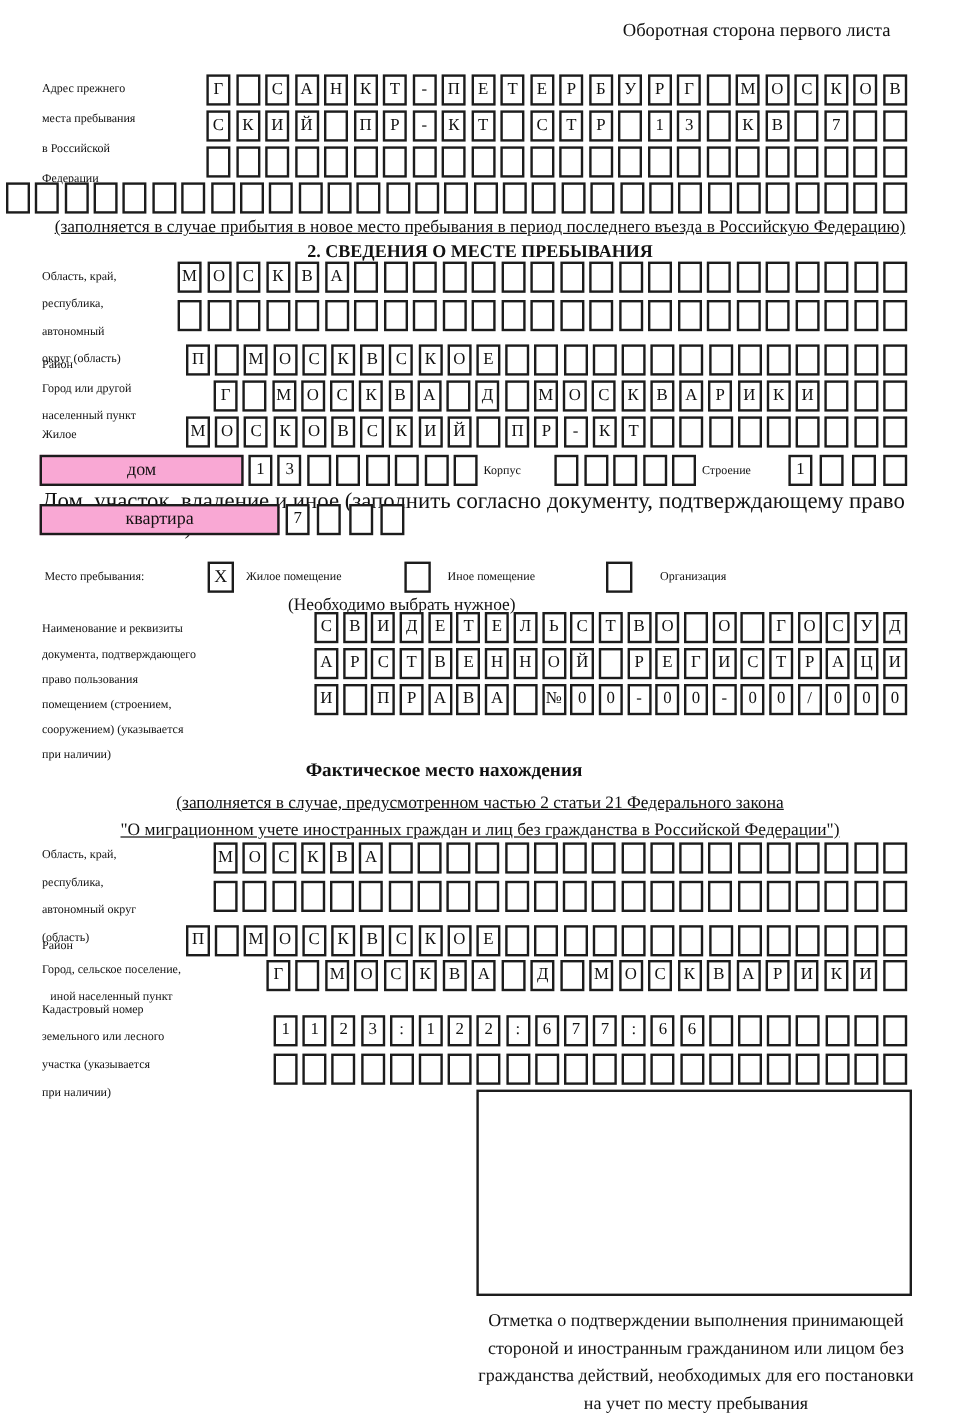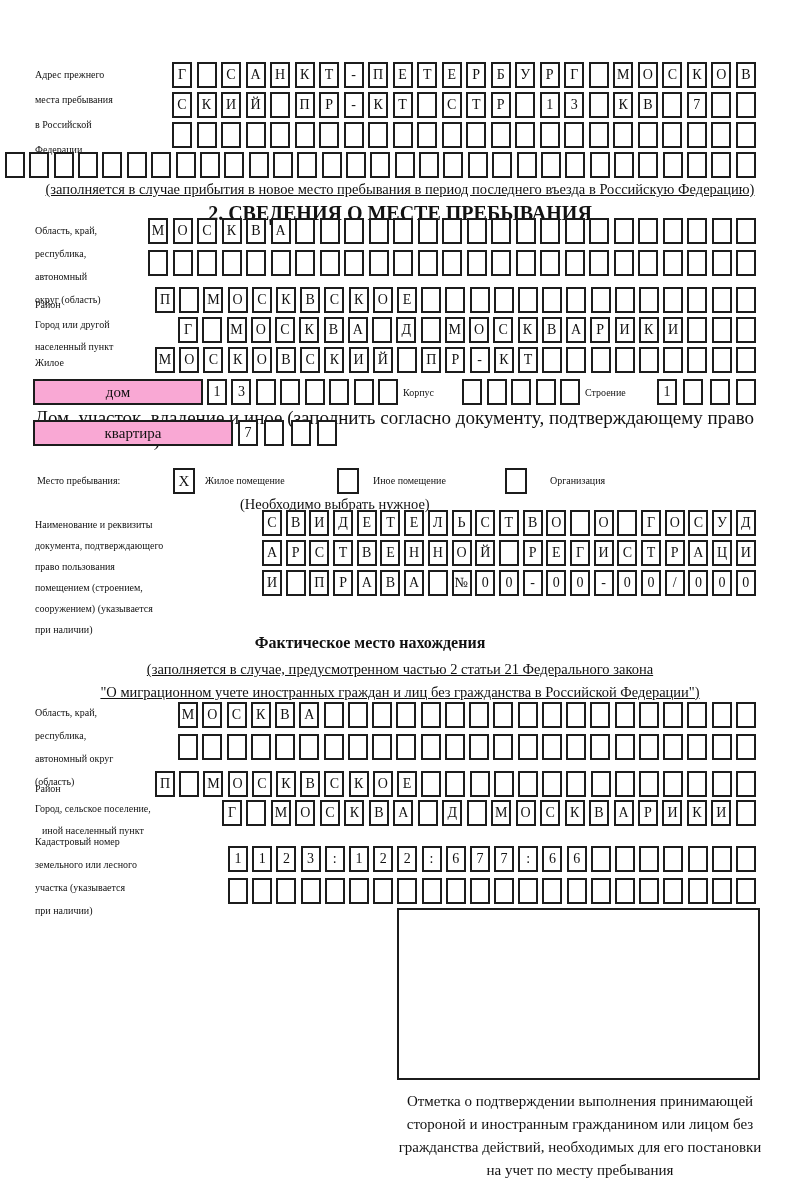--- a/index.html
+++ b/index.html
@@ -8,33 +8,34 @@
   .abs{position:absolute;}
   .grid{position:absolute;display:flex;justify-content:space-between;}
   .cell{box-sizing:border-box;flex:0 0 20px;width:20px;height:26px;border:2px solid #1c1c1c;
         display:flex;align-items:center;justify-content:center;font-size:14px;line-height:1;
         background:#fff;}
   .label{font-size:10px;line-height:23px;}
   .lh25{line-height:25px;}
   .lh22{line-height:22px;}
   .lh21{line-height:21px;}
   .note{font-size:14.5px;text-align:center;text-decoration:underline;}
-  .hbold{font-weight:bold;font-size:20px;text-align:center;}
+  .hbold{font-weight:bold;font-size:15px;text-align:center;}
   .fieldbox{box-sizing:border-box;border:2px solid #1c1c1c;height:26px;display:flex;
             align-items:center;justify-content:center;font-size:15px;background:#f9a8d4;}
   .cbox{box-sizing:border-box;width:22px;height:26px;border:2px solid #1c1c1c;display:flex;
         align-items:center;justify-content:center;font-size:15px;background:#fff;}
   .bigbox{box-sizing:border-box;border:2px solid #1c1c1c;background:#fff;}
   .caption{font-size:15px;line-height:23px;text-align:center;}
 </style>
 </head>
 <body>
 
 <div class="page">
 
+  <div class="abs" style="top:17px;right:58px;font-size:15.5px;">Оборотная сторона первого листа</div>
 
   <div class="abs label lh25" style="left:35px;top:62px;">
       <div>Адрес прежнего</div>
       <div>места пребывания</div>
       <div>в Российской</div>
       <div>Федерации</div>
     </div>
   <div class="grid" style="left:172px;top:62px;width:584px;">
       <span class="cell">Г</span>
       <span class="cell"></span>

